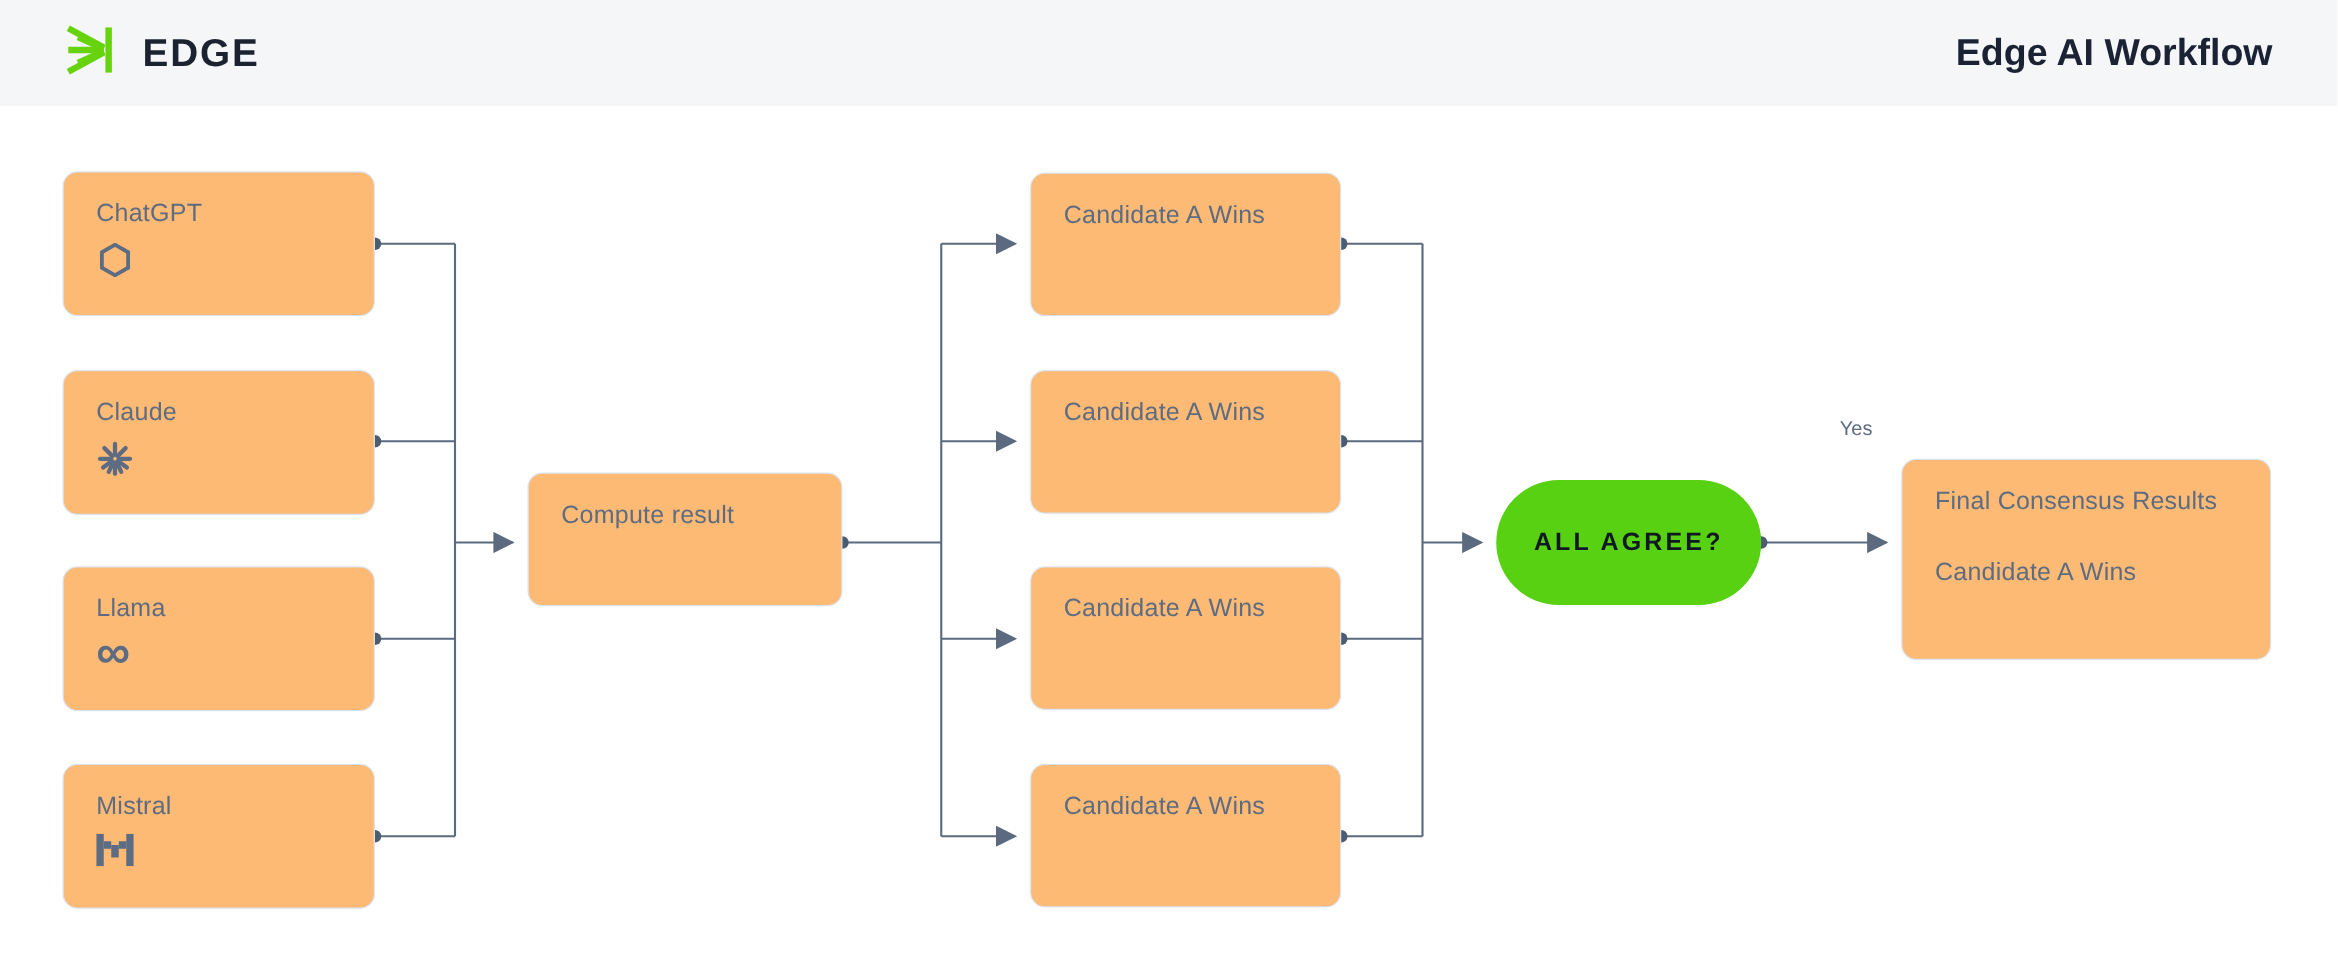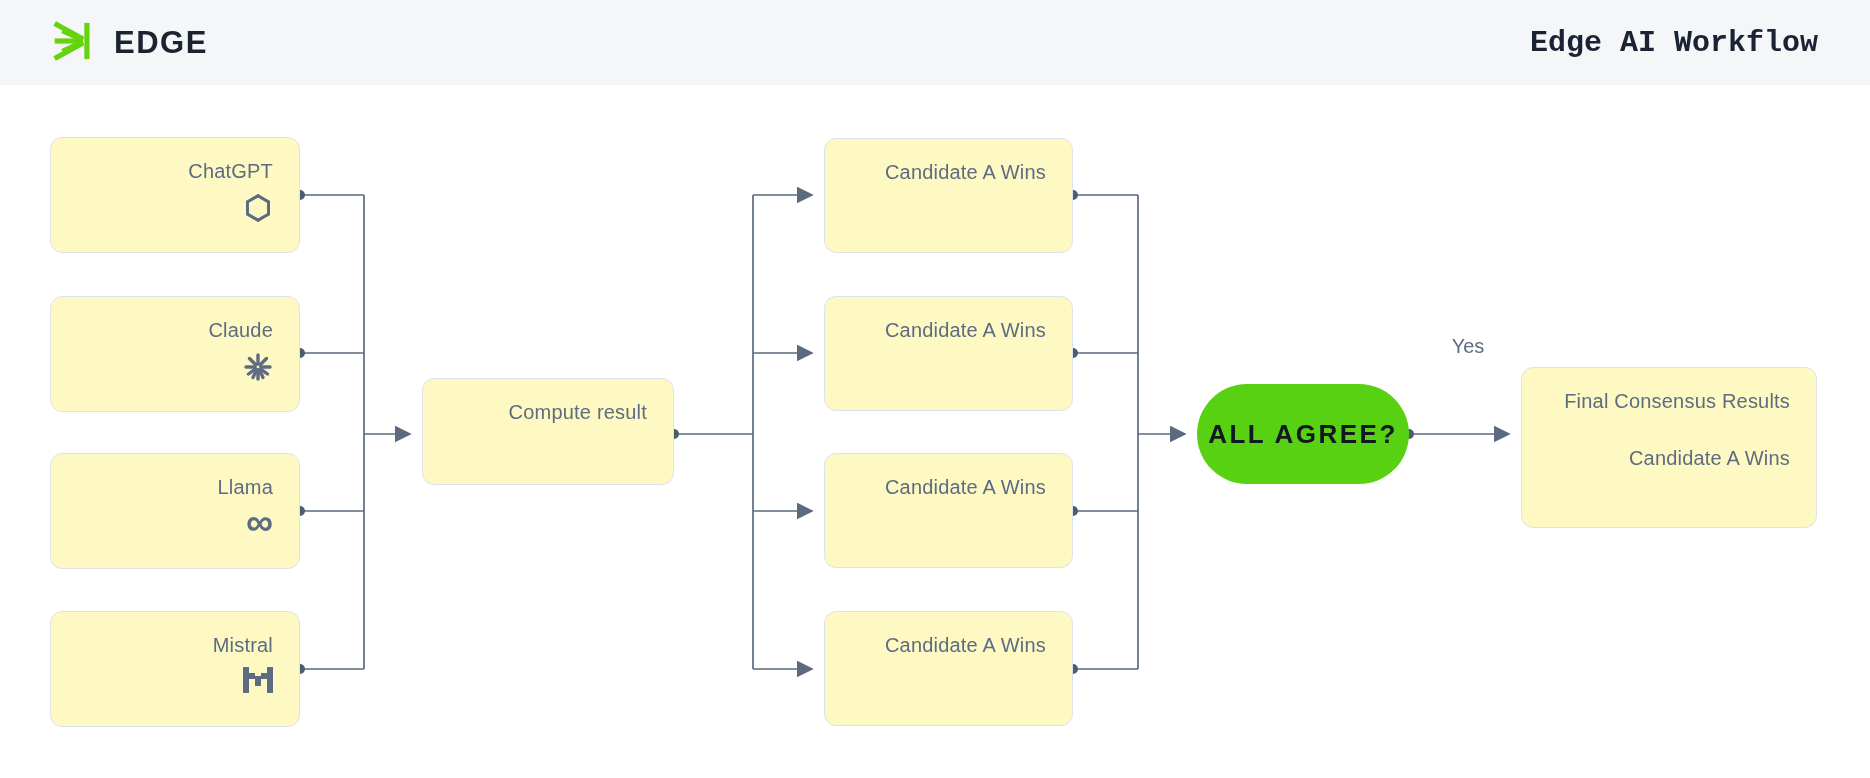--- a/index.html
+++ b/index.html
@@ -6,48 +6,48 @@
   html,body { width:1870px; height:778px; background:#ffffff; font-family:"Liberation Sans","DejaVu Sans",sans-serif; overflow:hidden; }
 
   
   .header{
     position:relative; width:1870px; height:85px; background:#f5f6f8;
     display:flex; align-items:center; justify-content:space-between;
     padding:0 52px;
   }
   .brand{ display:flex; align-items:center; gap:18px; }
   .brand-name{ font-size:31px; font-weight:700; letter-spacing:1.5px; color:#1b2330; }
-  .header-title{ font-size:30px; font-weight:700; color:#1a2234;font-family:Liberation Mono, monospace; }
+  .header-title{ font-size:30px; font-weight:700; color:#1a2234; }
 
   
   .canvas{ position:relative; width:1870px; height:693px; background:#ffffff; }
   .edges{ position:absolute; left:0; top:0; pointer-events:none; }
 
   .node{
-    position:absolute; background:#fef9c3; border:1.5px solid #dbe3ee;
-    border-radius:12px; padding:22px 26px; color:#5d6c82;text-align:right;
+    position:absolute; background:#fdba74; border:1.5px solid #dbe3ee;
+    border-radius:12px; padding:22px 26px; color:#5d6c82;
   }
   .node-label{ font-size:20px; font-weight:500; letter-spacing:.2px; color:#5d6c82; }
   .node-icon{ margin-top:10px; color:#5d6c82; }
   .model{ left:50px; width:250px; height:116px; }
   .compute{ left:422px; top:293px; width:252px; height:107px; }
   .candidate{ left:824px; width:249px; height:115px; }
   .final{ left:1521px; top:282px; width:296px; height:161px; }
   .final .node-label + .node-label{ margin-top:34px; }
 
   .pill{
     position:absolute; left:1197px; top:299px; width:212px; height:100px;
     background:#58d112; border-radius:50px;
     display:flex; align-items:center; justify-content:center;
   }
-  .pill-label{ font-size:26px; font-weight:700; letter-spacing:2.5px; color:#101822; }
+  .pill-label{ font-size:20px; font-weight:700; letter-spacing:2.5px; color:#101822; }
 
   .edge-label{
-    position:absolute; left:1438px; top:250px; width:60px; text-align:center;
-    font-size:20px; color:#5d6c82;
+    position:absolute; left:1438px; top:250px; width:60px; text-align:right;
+    font-size:16px; color:#5d6c82;
   }
   .meta-glyph{ font-size:38px; line-height:26px; font-weight:700; color:#5d6c82; }
 </style>
 </head>
 <body>
 
 <div class="header">
   <div class="brand">
     <span>
       <svg width="44" height="40" viewBox="0 0 34 31" fill="none">

